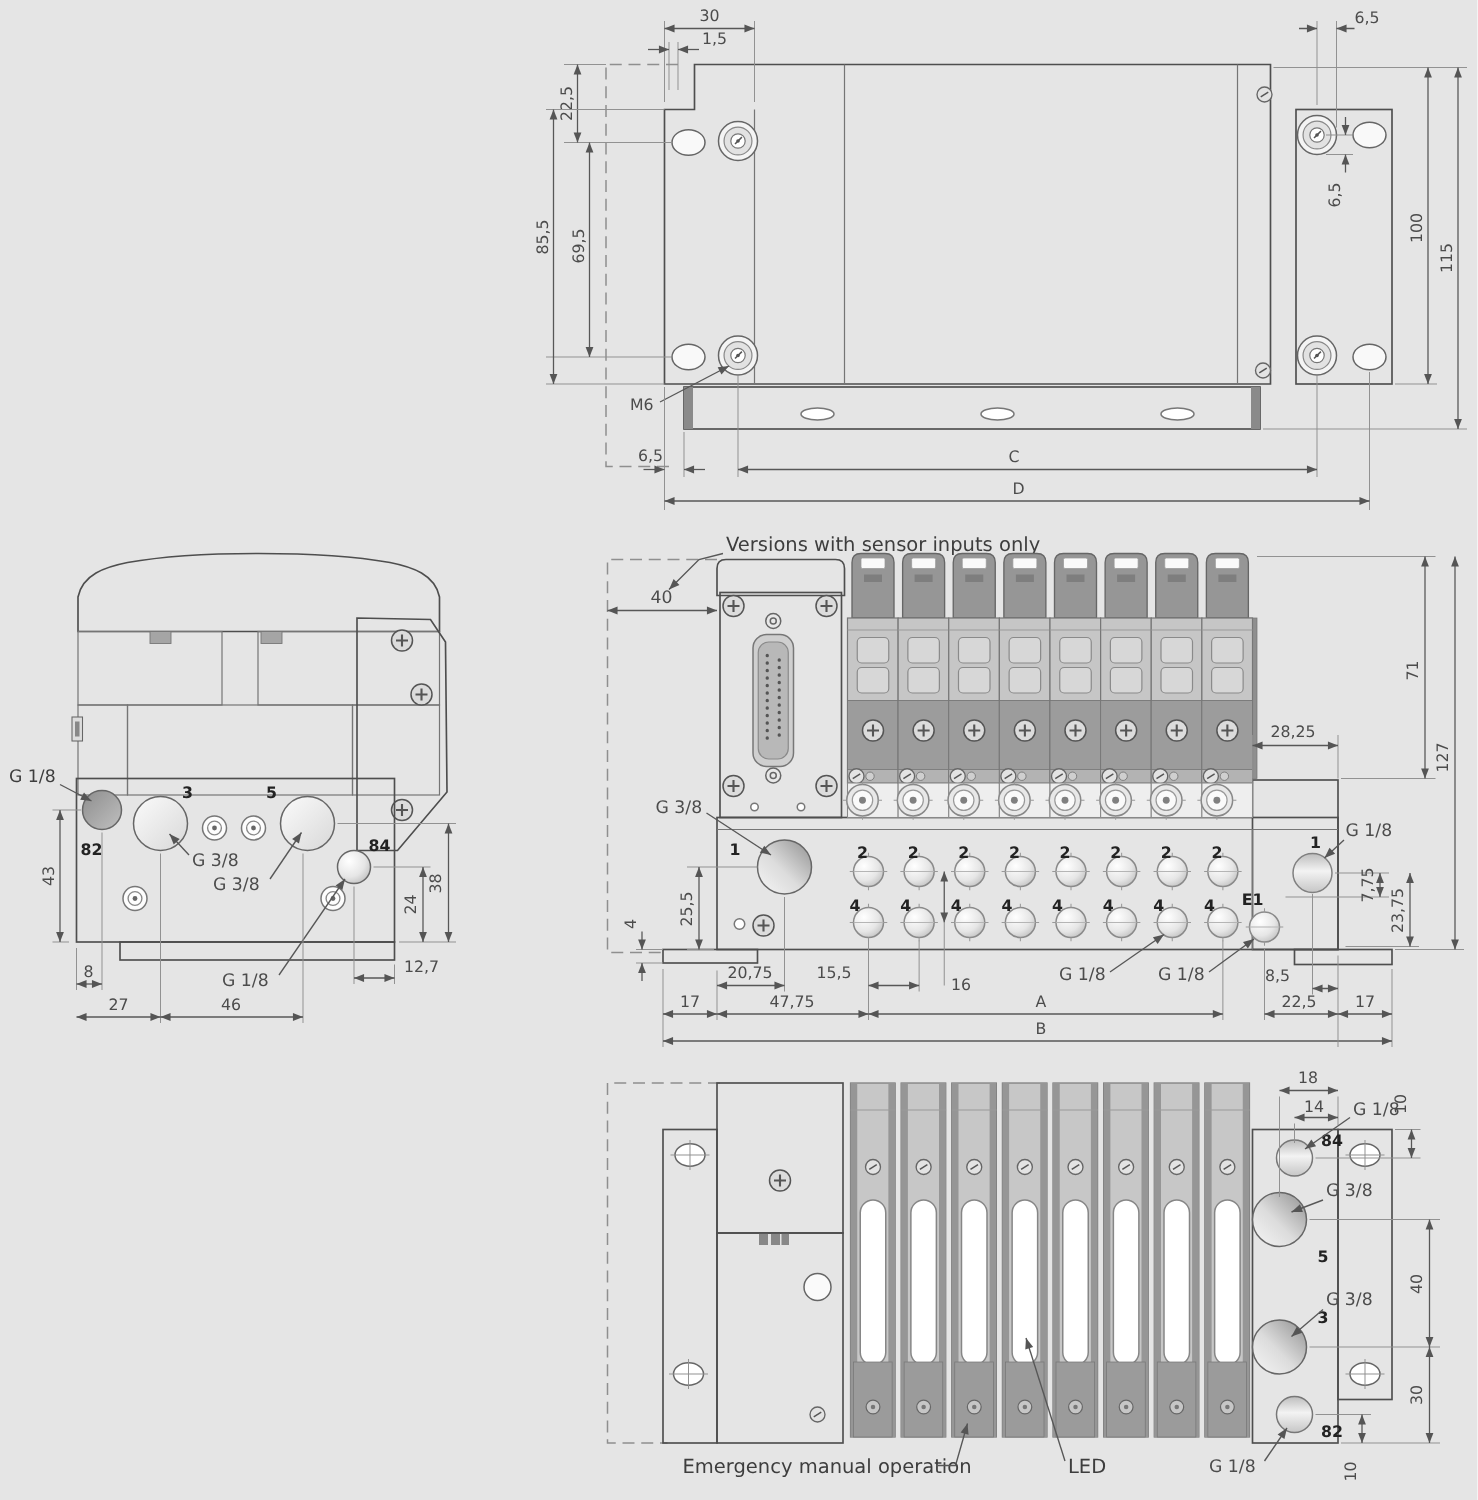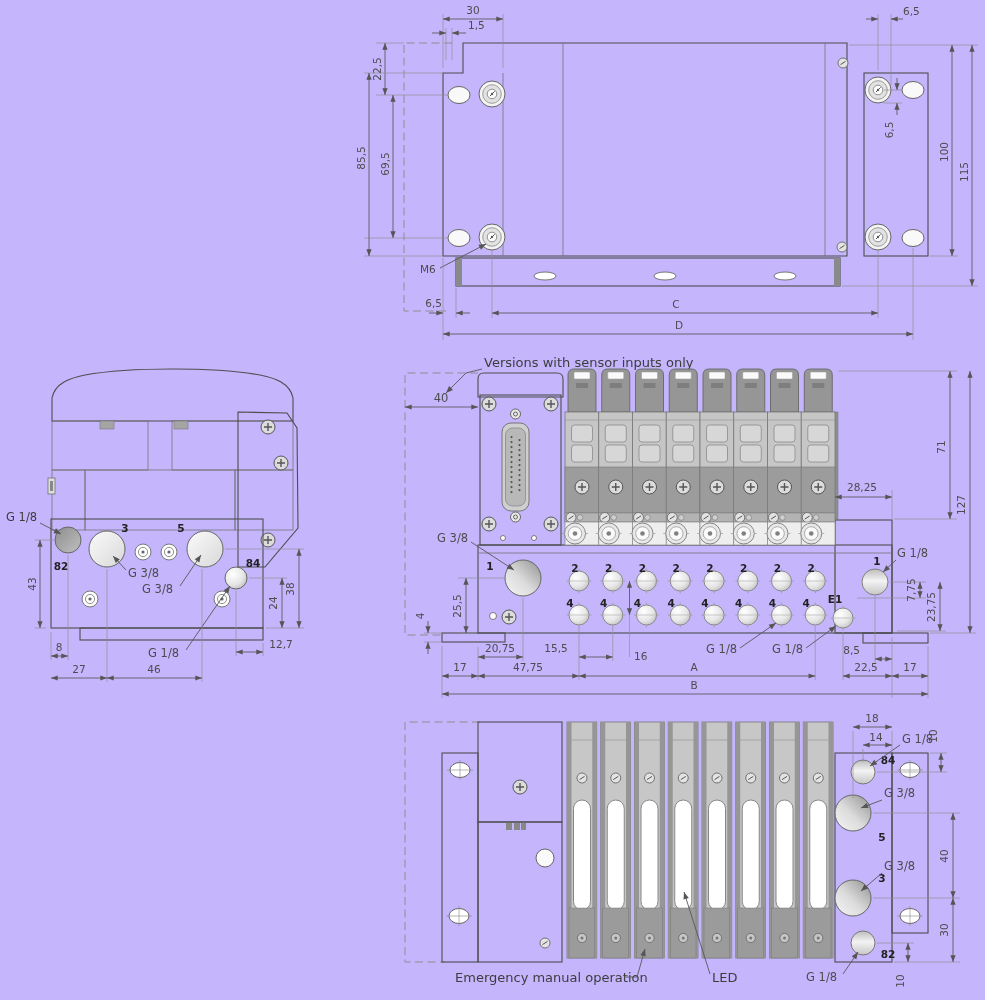--- a/index.html
+++ b/index.html
@@ -1,16 +1,16 @@
 <!DOCTYPE html>
 <html><head>
 <meta charset="utf-8">
 <style>
   html,body{margin:0;padding:0;background:#fff;}
-  .stage{position:relative;width:985px;height:1000px;background:#c4b5fd;overflow:hidden;}
+  .stage{position:relative;width:985px;height:1000px;background:#e5e5e5;overflow:hidden;}
   svg{display:block;font-family:"DejaVu Sans",sans-serif;}
   .oL{fill:none;stroke:#4e4e4e;stroke-width:1.1;}
   .oM{fill:none;stroke:#757575;stroke-width:.8;}
   .xl{fill:none;stroke:#8f8f8f;stroke-width:.65;}
   .dl{fill:none;stroke:#575757;stroke-width:.85;}
   .ld{fill:none;stroke:#575757;stroke-width:.9;}
   .dsh{fill:none;stroke:#8f8f8f;stroke-width:1;stroke-dasharray:8 4.5;}
   .dim{font-size:10.5px;fill:#4c4c4c;}
   .pn{font-size:10.5px;font-weight:bold;fill:#222;}
   .note{font-size:13px;fill:#3d3d3d;}

